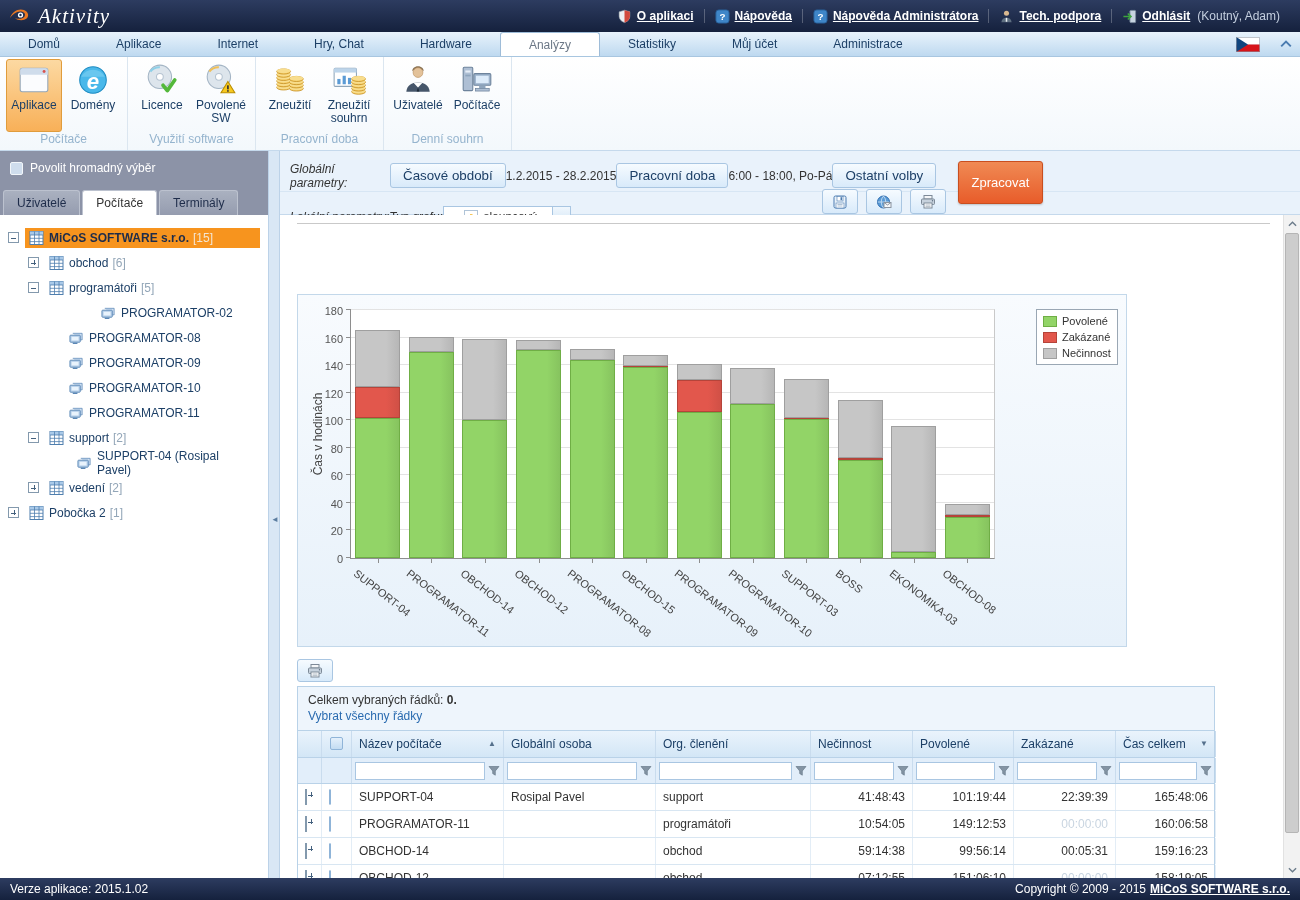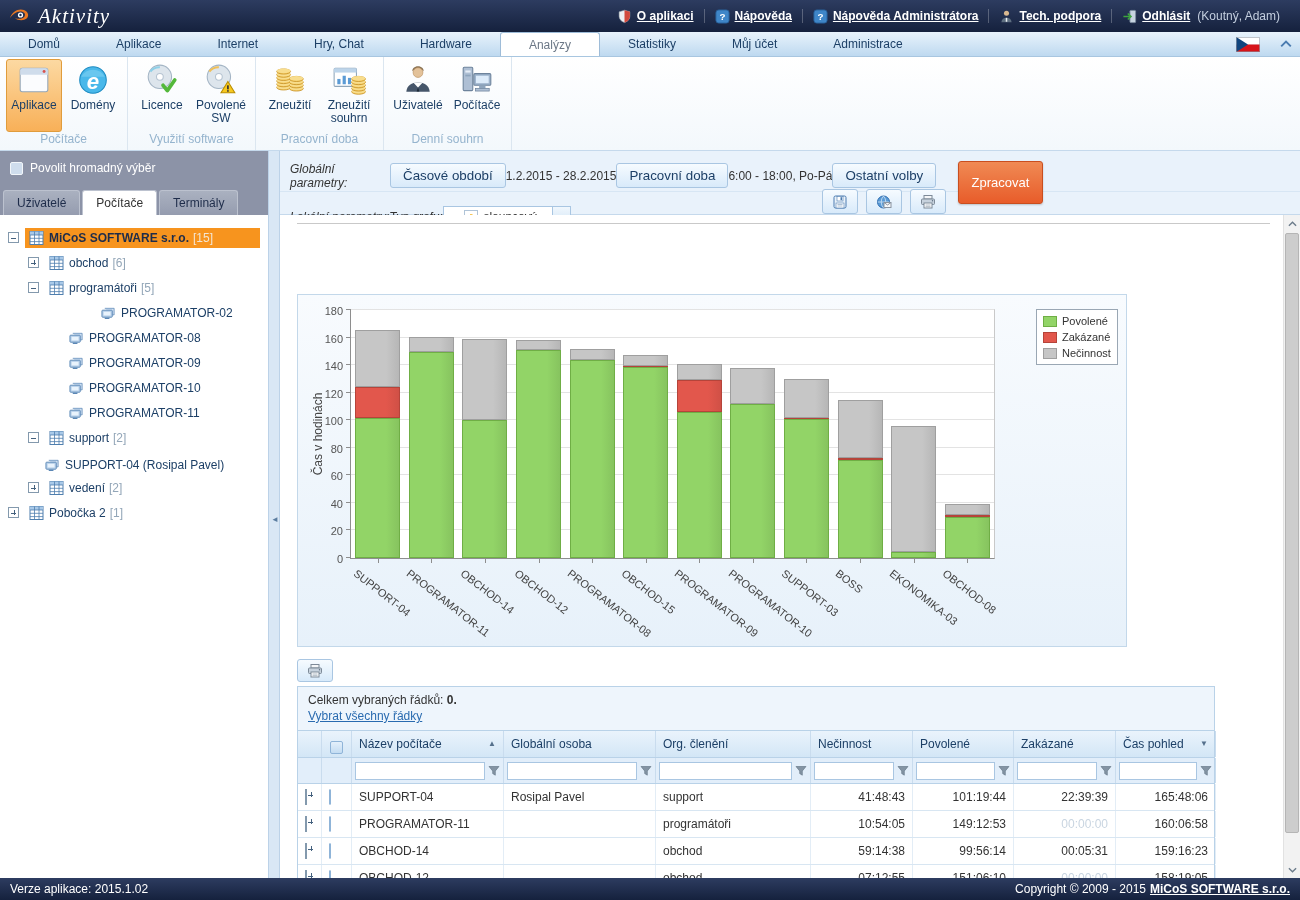--- a/index.html
+++ b/index.html
@@ -100,24 +100,24 @@
   .legend { position:absolute; left:738px; top:14px; width:82px; background:#fff; border:1px solid #9aa7b4; padding:5px 6px; display:flex; flex-direction:column; gap:4px; }
   .leg-row { display:flex; align-items:center; gap:5px; font-size:11px; color:#333; }
   .leg-sw { width:14px; height:11px; border:1px solid; flex:0 0 14px; }
 
   
   .print-btn { position:absolute; left:17px; top:444px; width:36px; height:23px; background:linear-gradient(#f6fbff,#d8eafa); border:1px solid #a9c6e2; border-radius:3px; display:flex; align-items:center; justify-content:center; cursor:pointer; }
   .print-btn .iw { width:16px; height:16px; }
   .grid-wrap { position:absolute; left:17px; top:471px; width:918px; border:1px solid #b9d2e8; }
   .grid-info { padding:5px 10px 6px; background:#eef5fc; border-bottom:1px solid #b9d2e8; line-height:16px; }
   .grid-info .b { font-weight:bold; }
-  .grid-info .link { color:#2a6bb0; cursor:pointer;text-decoration:underline; }
+  .grid-info .link { color:#2a6bb0; cursor:pointer; }
   .trow { display:flex; }
   .thead { background:linear-gradient(#eaf3fc,#d3e6f6); height:27px; border-bottom:1px solid #b9d2e8; }
-  .thead .tc { line-height:26px; color:#1c3f66; display:flex; align-items:center; }
+  .thead .tc { line-height:26px; color:#1c3f66; display:flex; align-items:flex-start; }
   .tc { padding:0 7px; border-right:1px solid #c9dcee; overflow:hidden; white-space:nowrap; }
   .sort-ic { margin-left:auto; font-size:8px; color:#55708c; }
   .tfilter { background:#e2eefa; height:26px; border-bottom:1px solid #b9d2e8; }
   .tfilter .tc { display:flex; align-items:center; gap:3px; padding:0 3px; }
   .tfilter input { flex:1; min-width:0; height:18px; border:1px solid #a9c6e2; background:#fff; padding:0 3px; font-size:11px; }
   .fun { width:12px; height:12px; flex:0 0 12px; cursor:pointer; }
   .tdata { background:#fff; height:27px; border-bottom:1px solid #d8e6f2; }
   .tdata .tc { line-height:26px; border-right:1px solid #e3edf6; color:#333; }
   .tc.num { text-align:right; }
   .tc.num.muted { color:#c9d5e1; }
@@ -505,21 +505,21 @@
             <svg viewBox="0 0 14 14">
               <rect x="0.5" y="0.5" width="13" height="13" fill="#fff" stroke="#4f7fae"></rect>
               <rect x="0.5" y="0.5" width="13" height="3.5" fill="#a9c9e8"></rect>
               <path d="M5 .5v13M9.5 .5v13M.5 4h13M.5 7.3h13M.5 10.6h13" stroke="#4f7fae" stroke-width="0.8" fill="none"></path>
             </svg>
           </span>
           <span class="tree-lbl">support</span>
           <span class="tree-count">[2]</span>
         </span>
       </div>
-      <div class="tree-row" style="padding-left: 24px; align-items: flex-end;">
+      <div class="tree-row" style="padding-left: 56px;">
         <span class="tw none"></span>
         <span class="tree-content">
           <span class="tree-ic iw">
             <svg viewBox="0 0 16 14">
               <path d="M4 2h10v7h-2" fill="#cfe0f2" stroke="#5b87b5" stroke-width="0.8"></path>
               <rect x="1" y="4" width="11" height="7.5" rx="0.8" fill="#b9d1ea" stroke="#5b87b5"></rect>
               <rect x="2.8" y="5.8" width="7.4" height="3.8" fill="#e9f3fc"></rect>
               <rect x="4" y="12" width="5" height="1.4" fill="#5b87b5"></rect>
             </svg>
           </span>
@@ -766,21 +766,21 @@
         <div class="tc" style="width: 102px; flex: 0 0 102px;">
           <span>Nečinnost</span>
         </div>
         <div class="tc" style="width: 101px; flex: 0 0 101px;">
           <span>Povolené</span>
         </div>
         <div class="tc" style="width: 102px; flex: 0 0 102px;">
           <span>Zakázané</span>
         </div>
         <div class="tc" style="width: 100px; flex: 0 0 100px;">
-          <span>Čas pohled</span>
+          <span>Čas celkem</span>
           <span class="sort-ic">▼</span>
         </div>
       </div>
     <div id="grid-filter" class="trow tfilter">
         <div class="tc" style="width: 24px; flex: 0 0 24px;"></div>
         <div class="tc" style="width: 30px; flex: 0 0 30px;"></div>
         <div class="tc" style="width: 152px; flex: 0 0 152px;">
           <input style="">
           <span class="fun iw">
             <svg viewBox="0 0 12 12">

